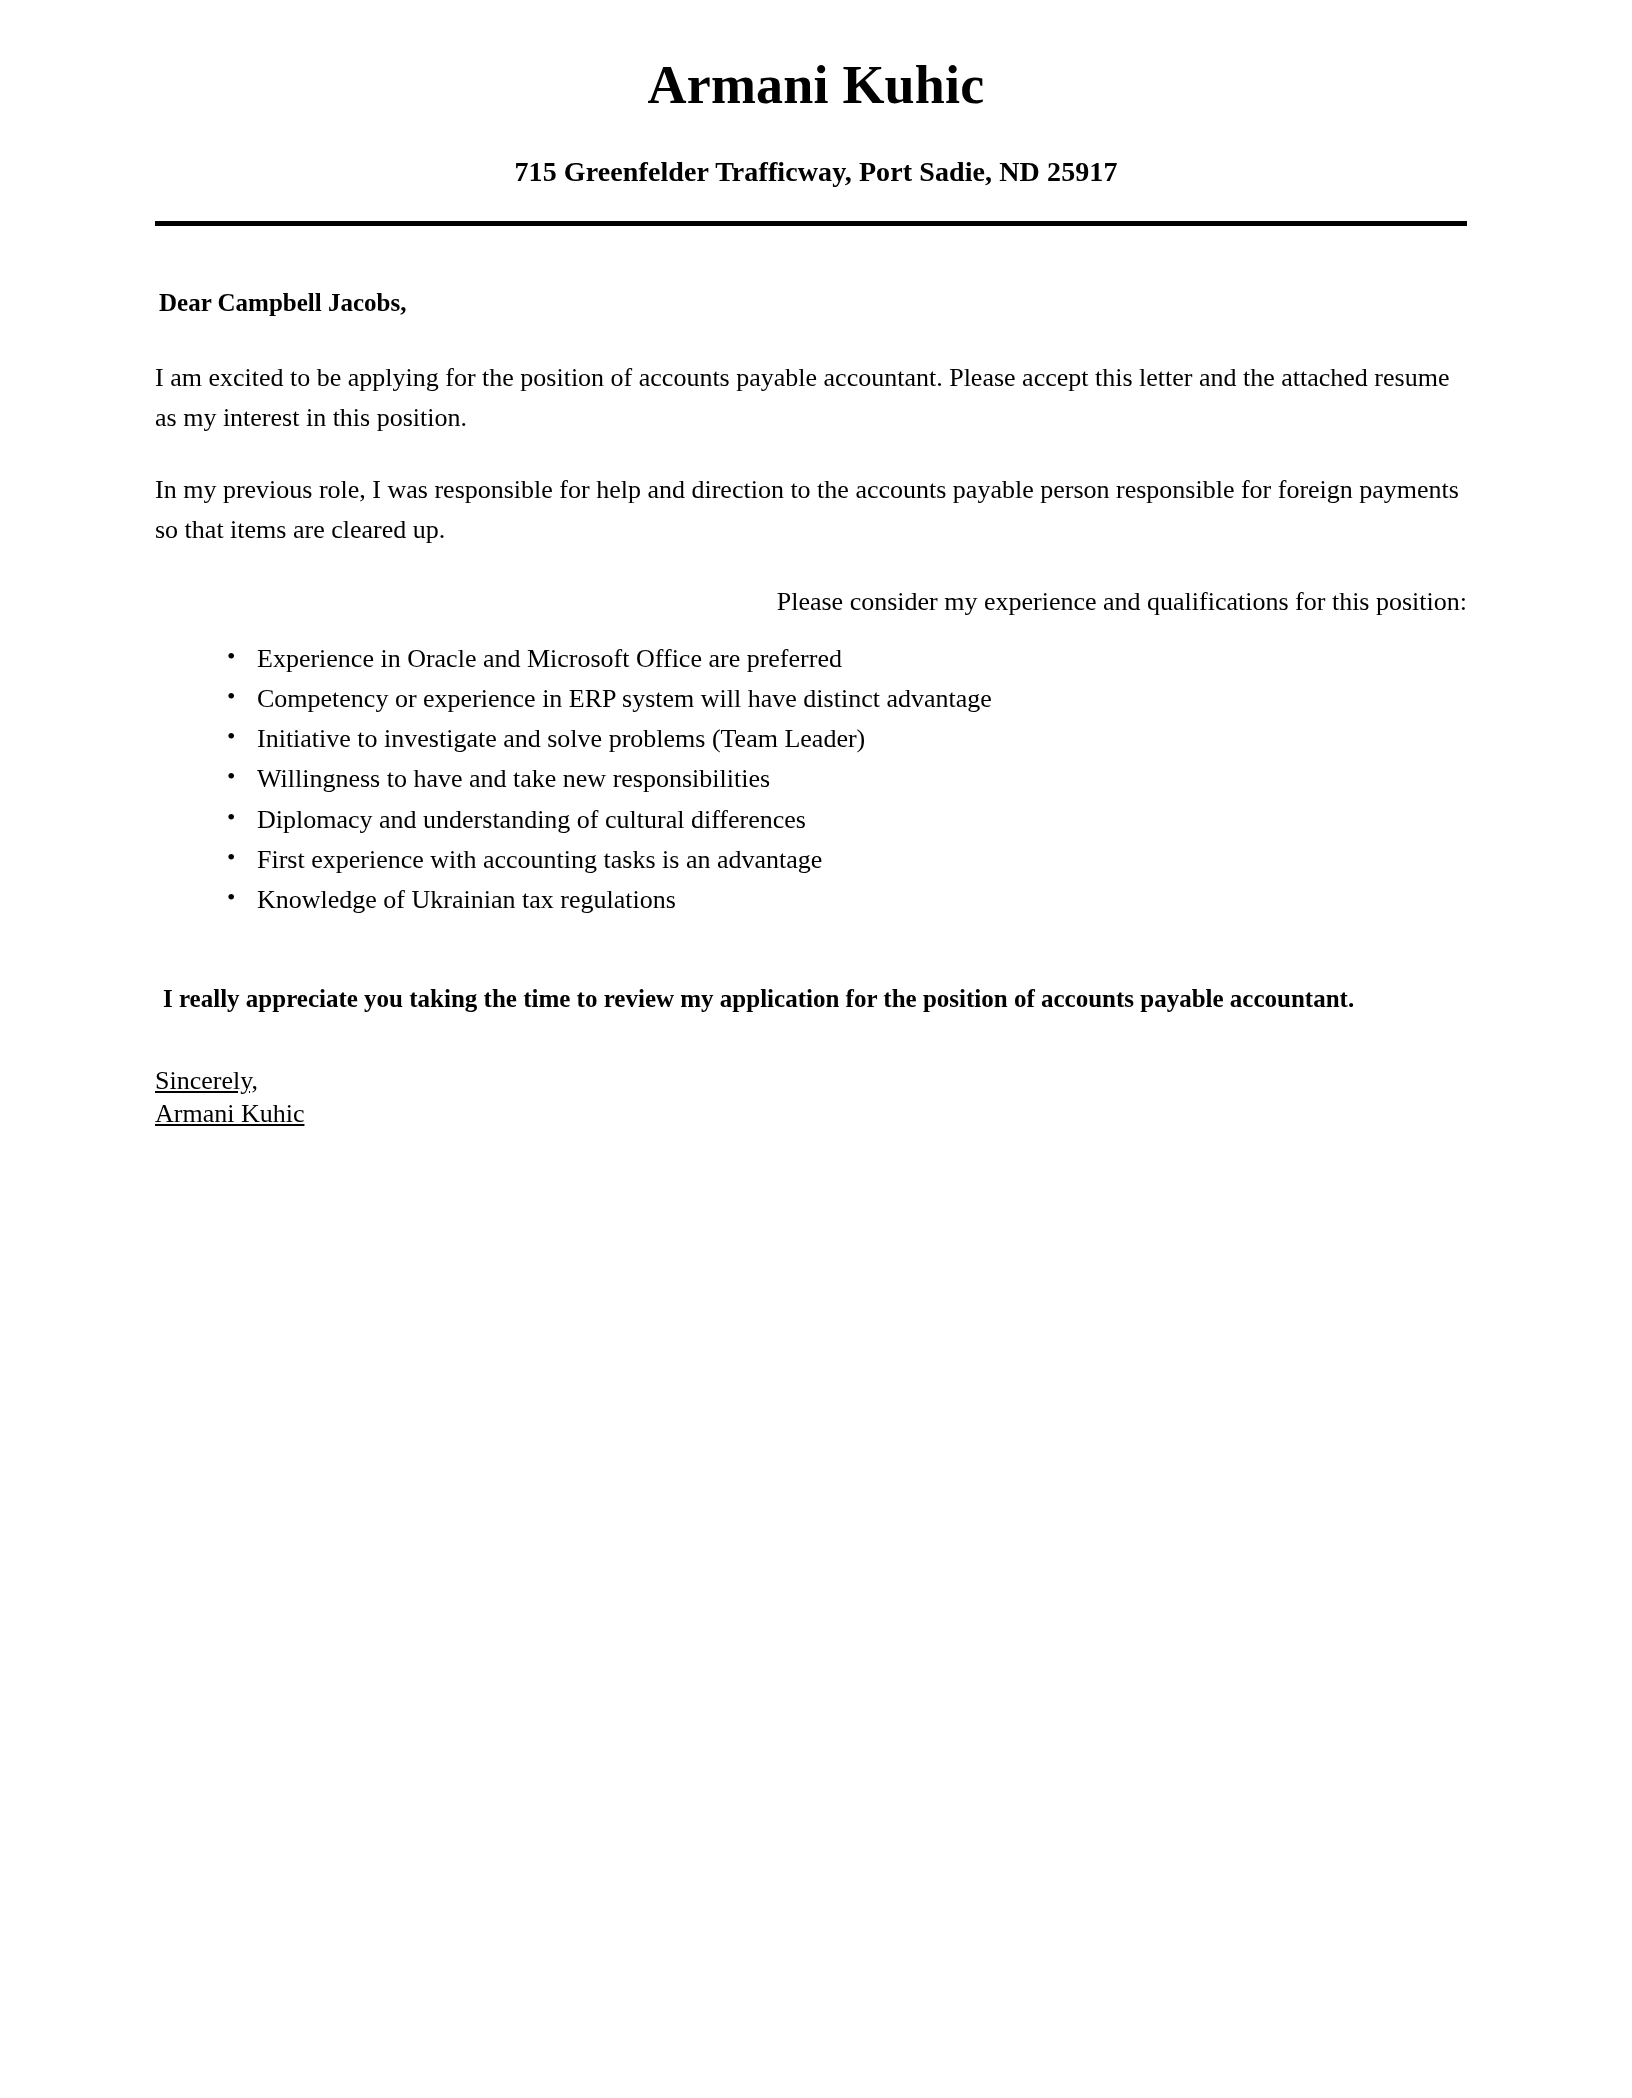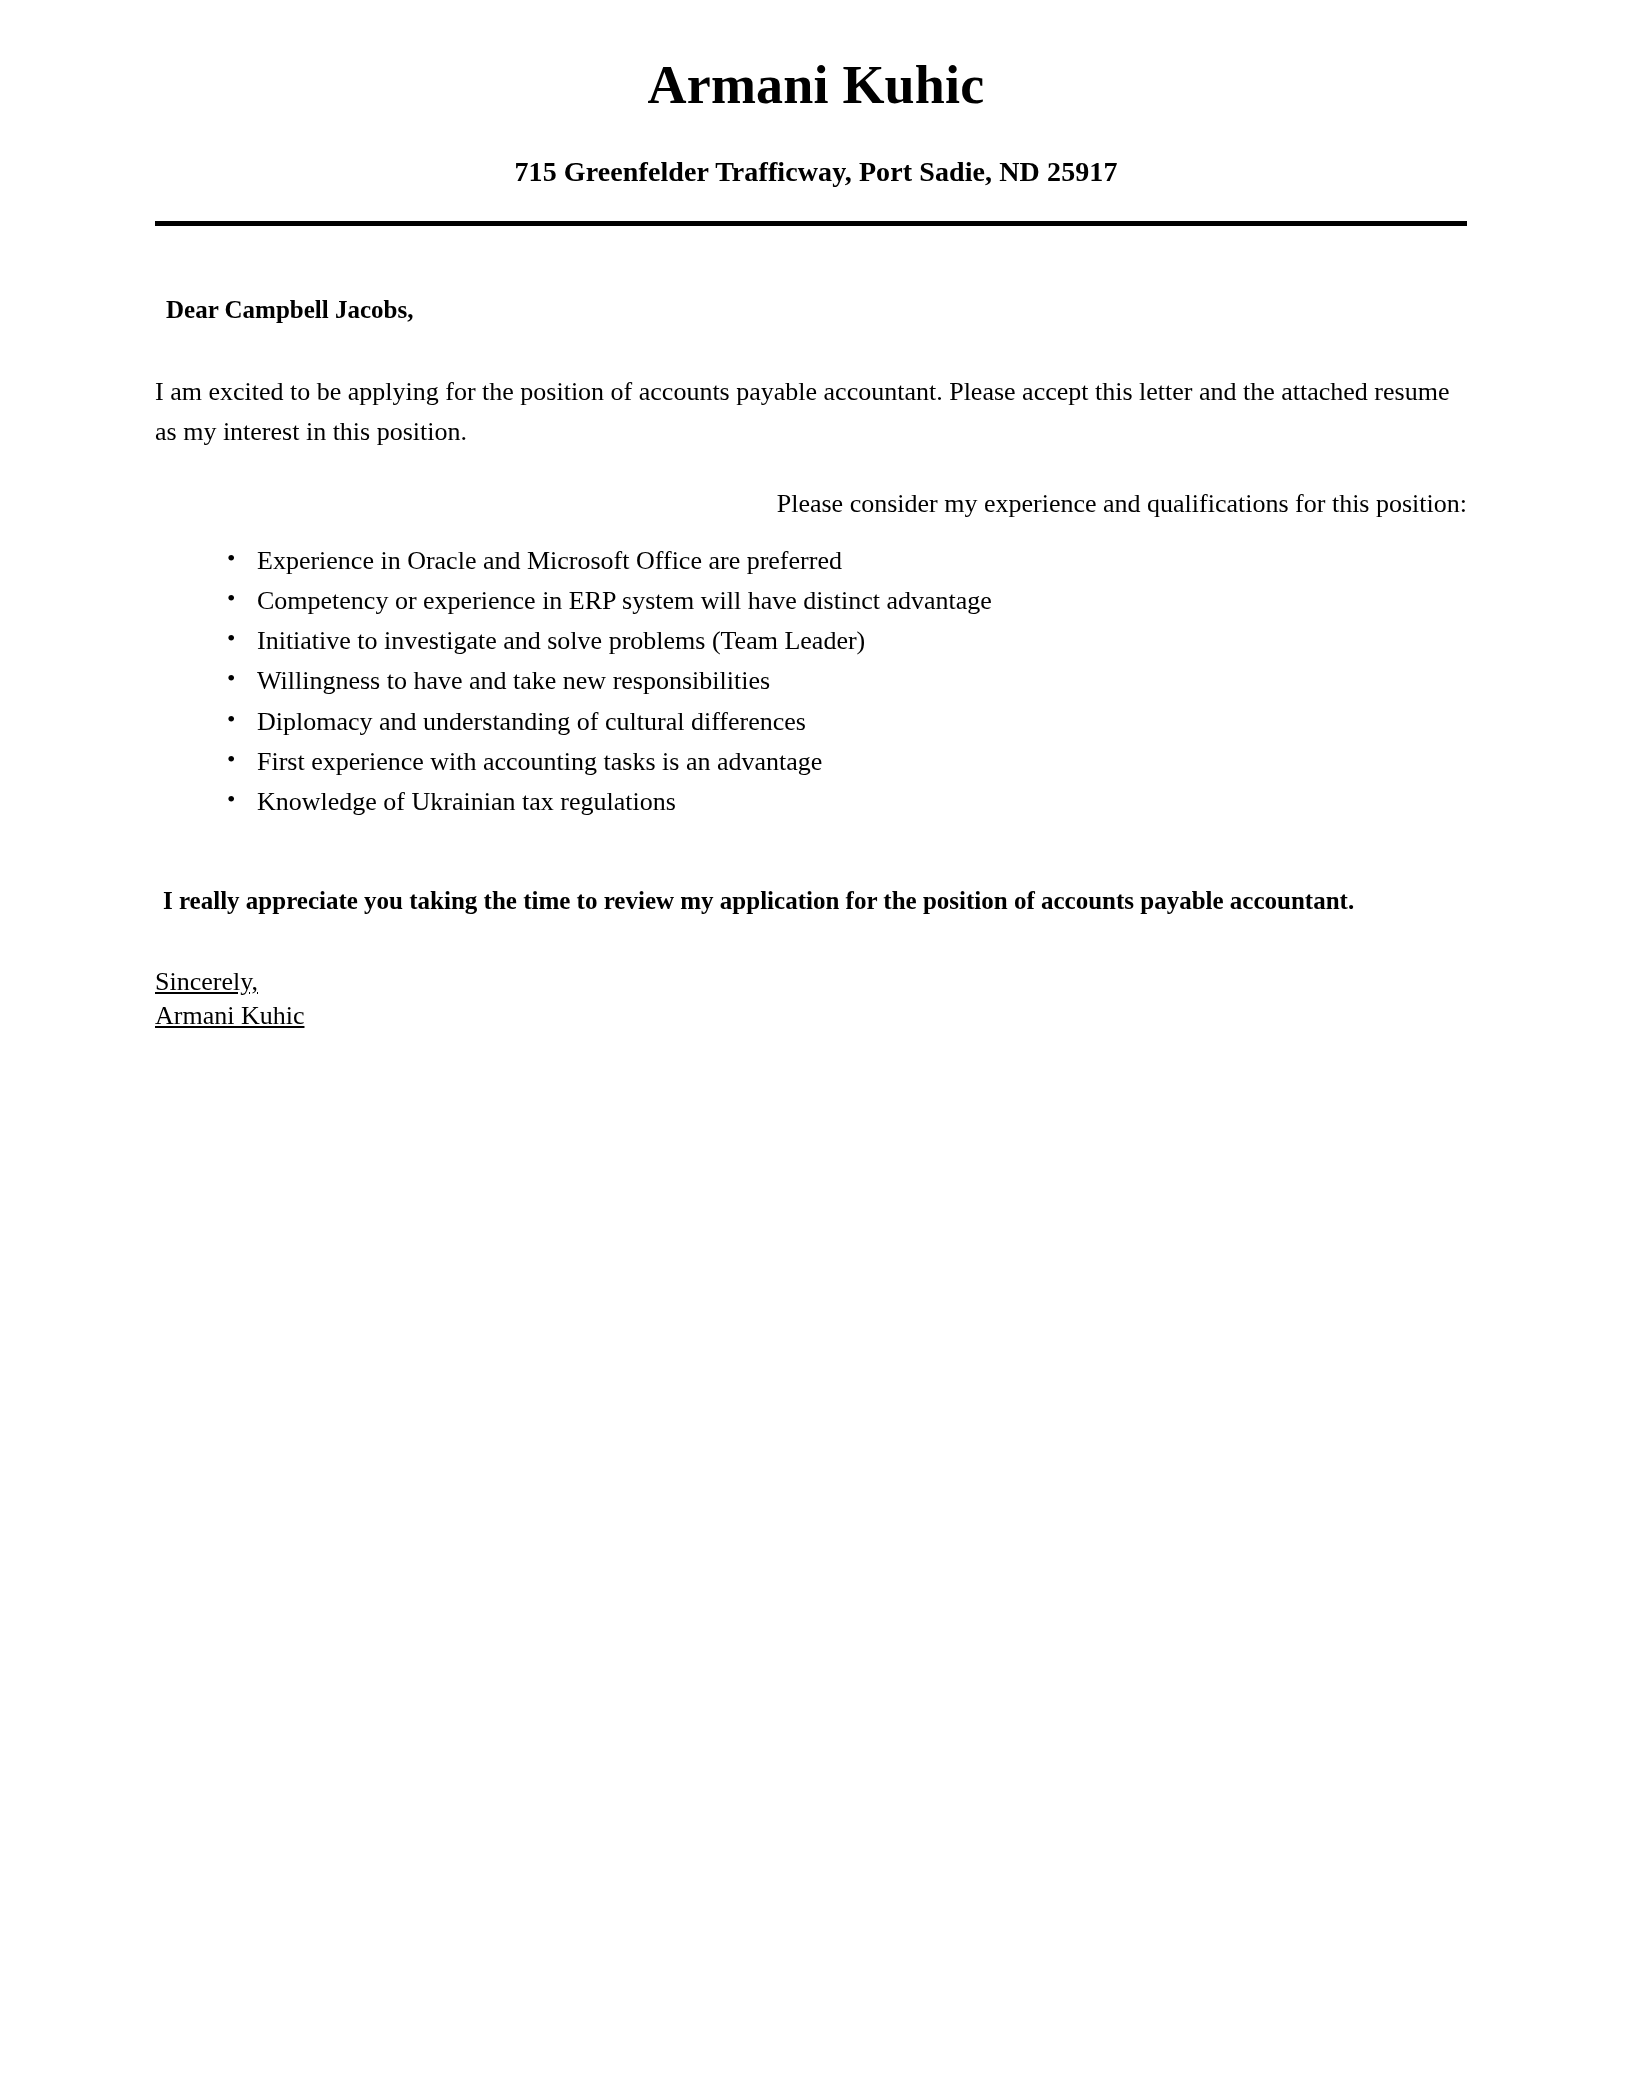--- a/index.html
+++ b/index.html
@@ -59,21 +59,21 @@
   
   .letter-body {
     margin-left: 155px;
     margin-right: 165px;
     padding-top: 55px;
   }
 
   .salutation {
     font-size: 25px;
     font-weight: bold;
-    margin: 11px;
+    margin: 4px;
     line-height: 1.45;
   }
 
   .body-paragraph {
     font-size: 26px;
     line-height: 1.52;
     margin: 0;
     padding-top: 33px;
     text-align: left;
   }
@@ -140,20 +140,21 @@
     <p class="applicant-address">715 Greenfelder Trafficway, Port Sadie, ND 25917</p>
     <div class="header-rule"></div>
   </div>
 
   <div class="letter-body">
 
     <p class="salutation">Dear Campbell Jacobs,</p>
 
     <p class="body-paragraph">I am excited to be applying for the position of accounts payable accountant. Please accept this letter and the attached resume as my interest in this position.</p>
 
+    <p class="body-paragraph">In my previous role, I was responsible for help and direction to the accounts payable person responsible for foreign payments so that items are cleared up.</p>
 
     <p class="qualifications-intro">Please consider my experience and qualifications for this position:</p>
 
     <ul class="qualifications-list">
       <li class="qualification-item">Experience in Oracle and Microsoft Office are preferred</li>
       <li class="qualification-item">Competency or experience in ERP system will have distinct advantage</li>
       <li class="qualification-item">Initiative to investigate and solve problems (Team Leader)</li>
       <li class="qualification-item">Willingness to have and take new responsibilities</li>
       <li class="qualification-item">Diplomacy and understanding of cultural differences</li>
       <li class="qualification-item">First experience with accounting tasks is an advantage</li>

